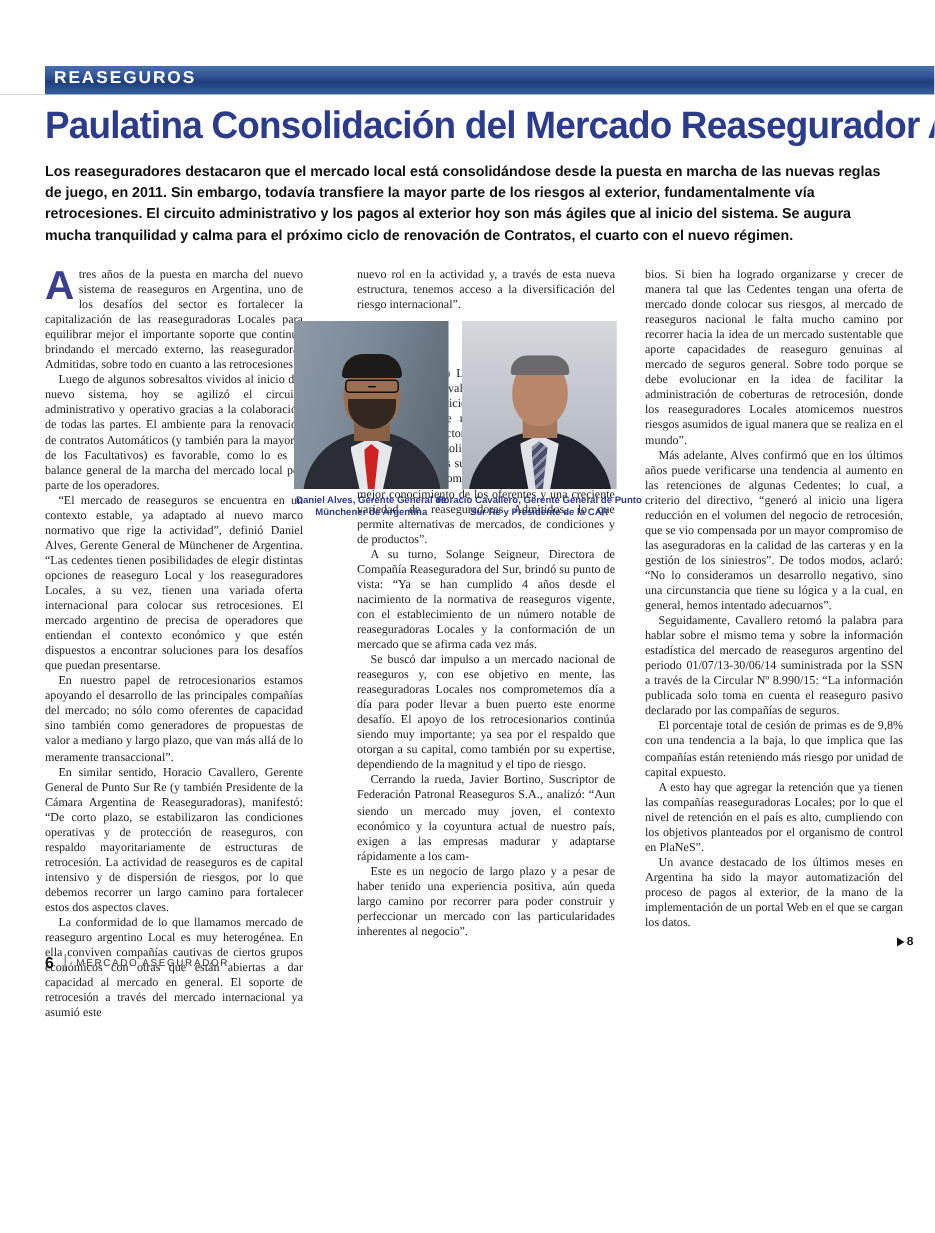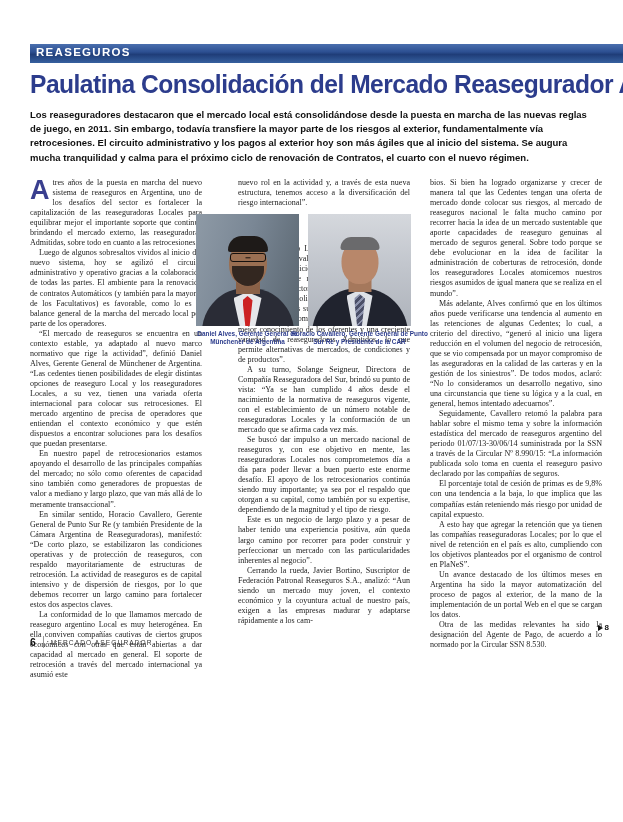--- a/index.html
+++ b/index.html
@@ -372,32 +372,31 @@
       <p><span>En similar sentido, Horacio Cavallero, Gerente General de Punto Sur Re (y también Presidente de la Cámara Argentina de Reaseguradoras), manifestó: “De corto plazo, se estabilizaron las condiciones operativas y de protección de reaseguros, con respaldo mayoritariamente de estructuras de retrocesión. La actividad de reaseguros es de capital intensivo y de dispersión de riesgos, por lo que debemos recorrer un largo camino para fortalecer estos dos aspectos claves.</span></p>
       <p><span>La conformidad de lo que llamamos mercado de reaseguro argentino Local es muy heterogénea. En ella conviven compañías cautivas de ciertos grupos económicos con otras que están abiertas a dar capacidad al mercado en general. El soporte de retrocesión a través del mercado internacional ya asumió este</span></p>
     </div>
 
     <div class="col col-2">
       <p class="no-indent"><span>nuevo rol en la actividad y, a través de esta nueva estructura, tenemos acceso a la diversificación del riesgo internacional”.</span></p>
       <div class="spacer-a"></div>
       <p><span>Luego, Marcelo Larrambebere, Gerente General de Reunión Re, evaluó: “Transitando ya el último trimestre del ejercicio 2014/2015 y próximos a un nuevo proceso de renovaciones de contratos, el panorama del sector de reaseguros Local viene mostrando la consolidación de una industria donde existen alternativas suficientes para la colocación de los contratos Automáticos y Facultativos, hay un mejor conocimiento de los oferentes y una creciente variedad de reaseguradoras Admitidos, lo que permite alternativas de mercados, de condiciones y de productos”.</span></p>
       <p><span>A su turno, Solange Seigneur, Directora de Compañía Reaseguradora del Sur, brindó su punto de vista: “Ya se han cumplido 4 años desde el nacimiento de la normativa de reaseguros vigente, con el establecimiento de un número notable de reaseguradoras Locales y la conformación de un mercado que se afirma cada vez más.</span></p>
       <p><span>Se buscó dar impulso a un mercado nacional de reaseguros y, con ese objetivo en mente, las reaseguradoras Locales nos comprometemos día a día para poder llevar a buen puerto este enorme desafío. El apoyo de los retrocesionarios continúa siendo muy importante; ya sea por el respaldo que otorgan a su capital, como también por su expertise, dependiendo de la magnitud y el tipo de riesgo.</span></p>
+      <p><span>Cerrando la rueda, Javier Bortino, Suscriptor de Federación Patronal Reaseguros S.A., analizó: “Aun siendo un mercado muy joven, el contexto económico y la coyuntura actual de nuestro país, exigen a las empresas madurar y adaptarse rápidamente a los cam-</span></p>
       <p><span>Este es un negocio de largo plazo y a pesar de haber tenido una experiencia positiva, aún queda largo camino por recorrer para poder construir y perfeccionar un mercado con las particularidades inherentes al negocio”.</span></p>
-      <p><span>Cerrando la rueda, Javier Bortino, Suscriptor de Federación Patronal Reaseguros S.A., analizó: “Aun siendo un mercado muy joven, el contexto económico y la coyuntura actual de nuestro país, exigen a las empresas madurar y adaptarse rápidamente a los cam-</span></p>
     </div>
 
     <div class="col col-3">
       <p class="no-indent"><span>bios. Si bien ha logrado organizarse y crecer de manera tal que las Cedentes tengan una oferta de mercado donde colocar sus riesgos, al mercado de reaseguros nacional le falta mucho camino por recorrer hacia la idea de un mercado sustentable que aporte capacidades de reaseguro genuinas al mercado de seguros general. Sobre todo porque se debe evolucionar en la idea de facilitar la administración de coberturas de retrocesión, donde los reaseguradores Locales atomicemos nuestros riesgos asumidos de igual manera que se realiza en el mundo”.</span></p>
       <p><span>Más adelante, Alves confirmó que en los últimos años puede verificarse una tendencia al aumento en las retenciones de algunas Cedentes; lo cual, a criterio del directivo, “generó al inicio una ligera reducción en el volumen del negocio de retrocesión, que se vio compensada por un mayor compromiso de las aseguradoras en la calidad de las carteras y en la gestión de los siniestros”. De todos modos, aclaró: “No lo consideramos un desarrollo negativo, sino una circunstancia que tiene su lógica y a la cual, en general, hemos intentado adecuarnos”.</span></p>
       <p><span>Seguidamente, Cavallero retomó la palabra para hablar sobre el mismo tema y sobre la información estadística del mercado de reaseguros argentino del periodo 01/07/13-30/06/14 suministrada por la SSN a través de la Circular Nº 8.990/15: “La información publicada solo toma en cuenta el reaseguro pasivo declarado por las compañías de seguros.</span></p>
       <p><span>El porcentaje total de cesión de primas es de 9,8% con una tendencia a la baja, lo que implica que las compañías están reteniendo más riesgo por unidad de capital expuesto.</span></p>
       <p><span>A esto hay que agregar la retención que ya tienen las compañías reaseguradoras Locales; por lo que el nivel de retención en el país es alto, cumpliendo con los objetivos planteados por el organismo de control en PlaNeS”.</span></p>
       <p><span>Un avance destacado de los últimos meses en Argentina ha sido la mayor automatización del proceso de pagos al exterior, de la mano de la implementación de un portal Web en el que se cargan los datos.</span></p>
-      <p><span>Otra de las medidas relevantes ha sido la designación del Agente de Pago, de acuerdo a lo normado por la Circular SSN 8.530.</span></p>
     </div>
   </div>
 
   <div class="photo-block photo-a">
     <div class="photo">
       <div class="pa-bg"></div>
       <div class="pa-suit"></div>
       <div class="pa-shirt"></div>
       <div class="pa-tie"></div>
       <div class="pa-neck"></div>

